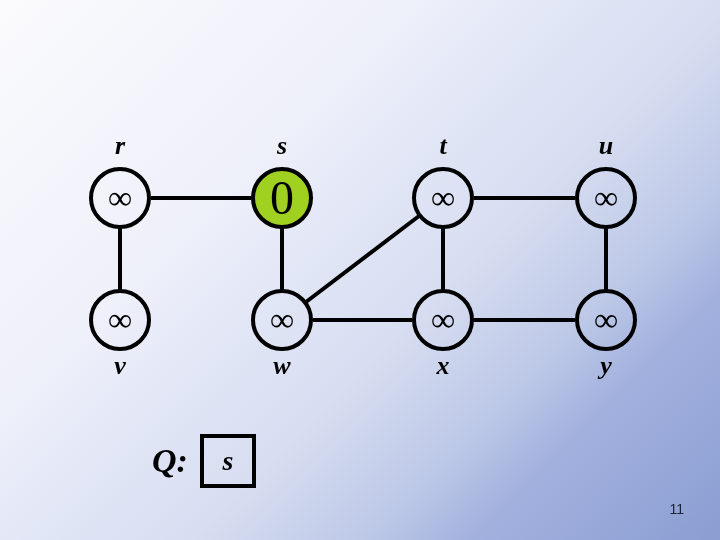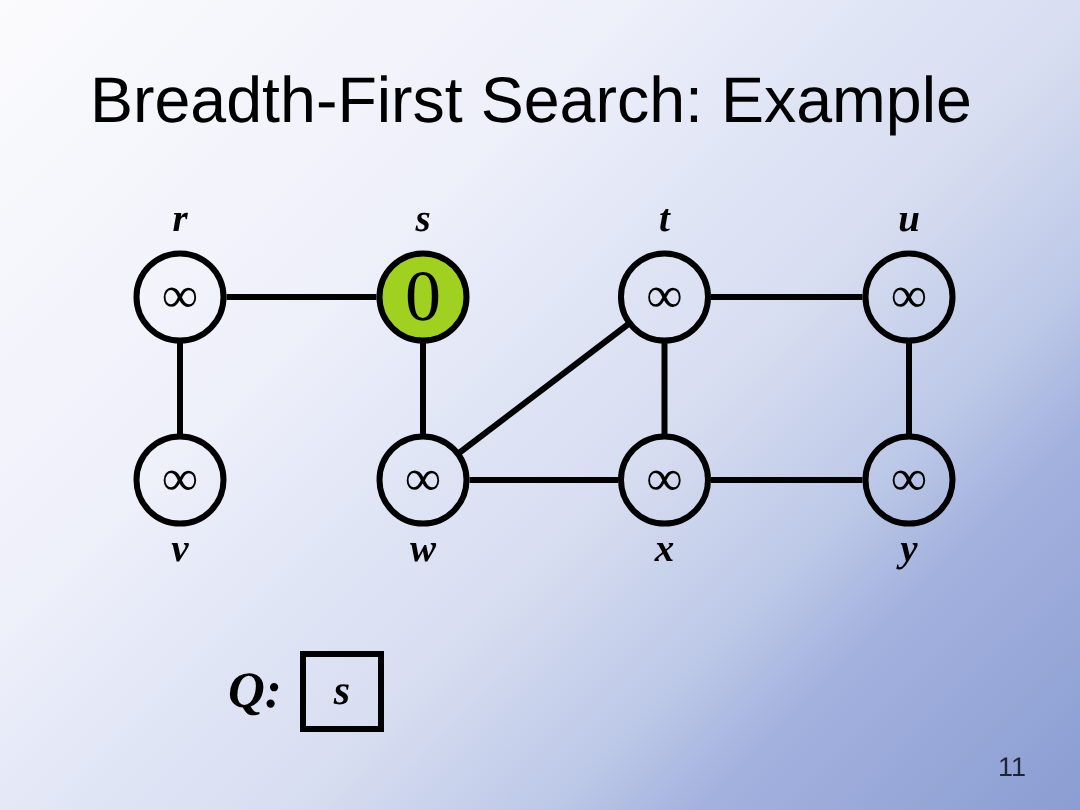--- a/index.html
+++ b/index.html
@@ -99,31 +99,30 @@
     font-style: italic;
     font-weight: bold;
     font-size: 28px;
     line-height: 1;
     color: #000000;
   }
   .pagenum {
     position: absolute;
     right: 36px;
     top: 502px;
-    font-size: 18px;
+    font-size: 14px;
     line-height: 1;
     color: #1e2433;
   }
 </style>
 </head>
 <body>
 
 <div class="slide">
 
-  <h1 class="title">Breadth-First Search: Example</h1>
 
   <svg class="edges" width="720" height="540" viewBox="0 0 720 540">
     <line x1="151" y1="198" x2="251" y2="198" stroke="#000000" stroke-width="4"></line>
     <line x1="474" y1="198" x2="575" y2="198" stroke="#000000" stroke-width="4"></line>
     <line x1="120" y1="228" x2="120" y2="290" stroke="#000000" stroke-width="4"></line>
     <line x1="282" y1="228" x2="282" y2="290" stroke="#000000" stroke-width="4"></line>
     <line x1="443" y1="228" x2="443" y2="290" stroke="#000000" stroke-width="4"></line>
     <line x1="606" y1="228" x2="606" y2="290" stroke="#000000" stroke-width="4"></line>
     <line x1="313" y1="320" x2="412" y2="320" stroke="#000000" stroke-width="4"></line>
     <line x1="474" y1="320" x2="575" y2="320" stroke="#000000" stroke-width="4"></line>

